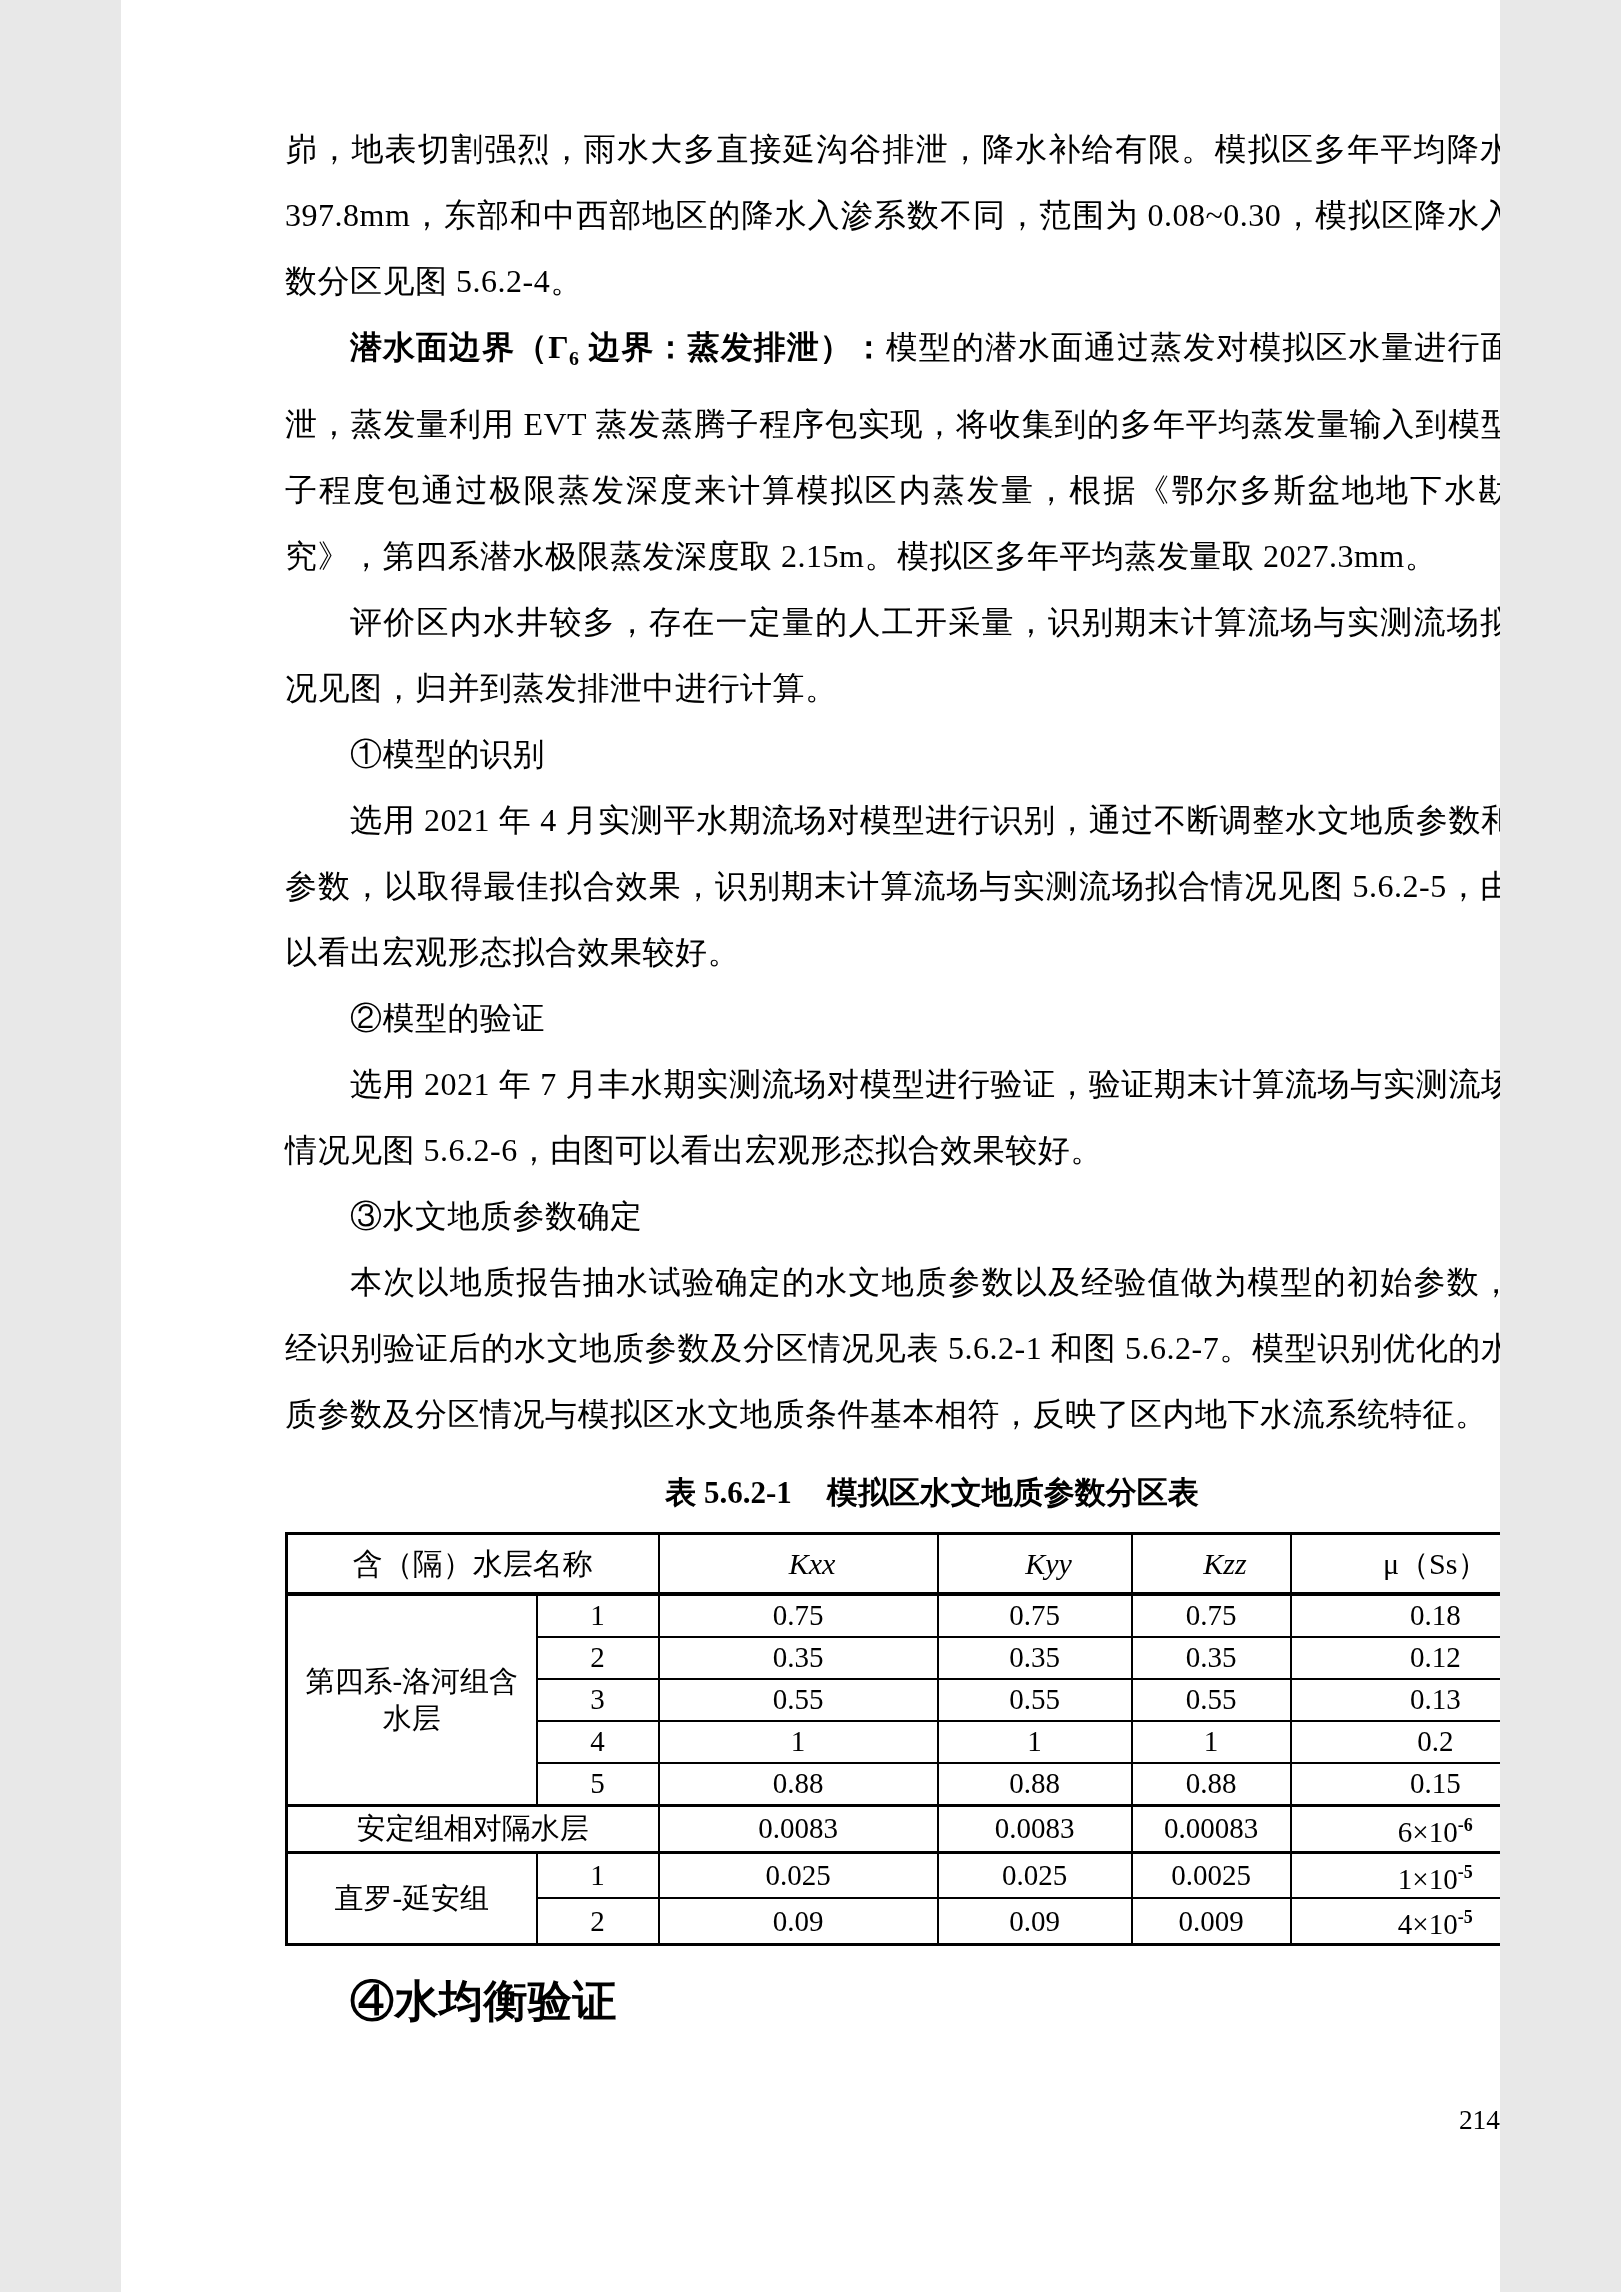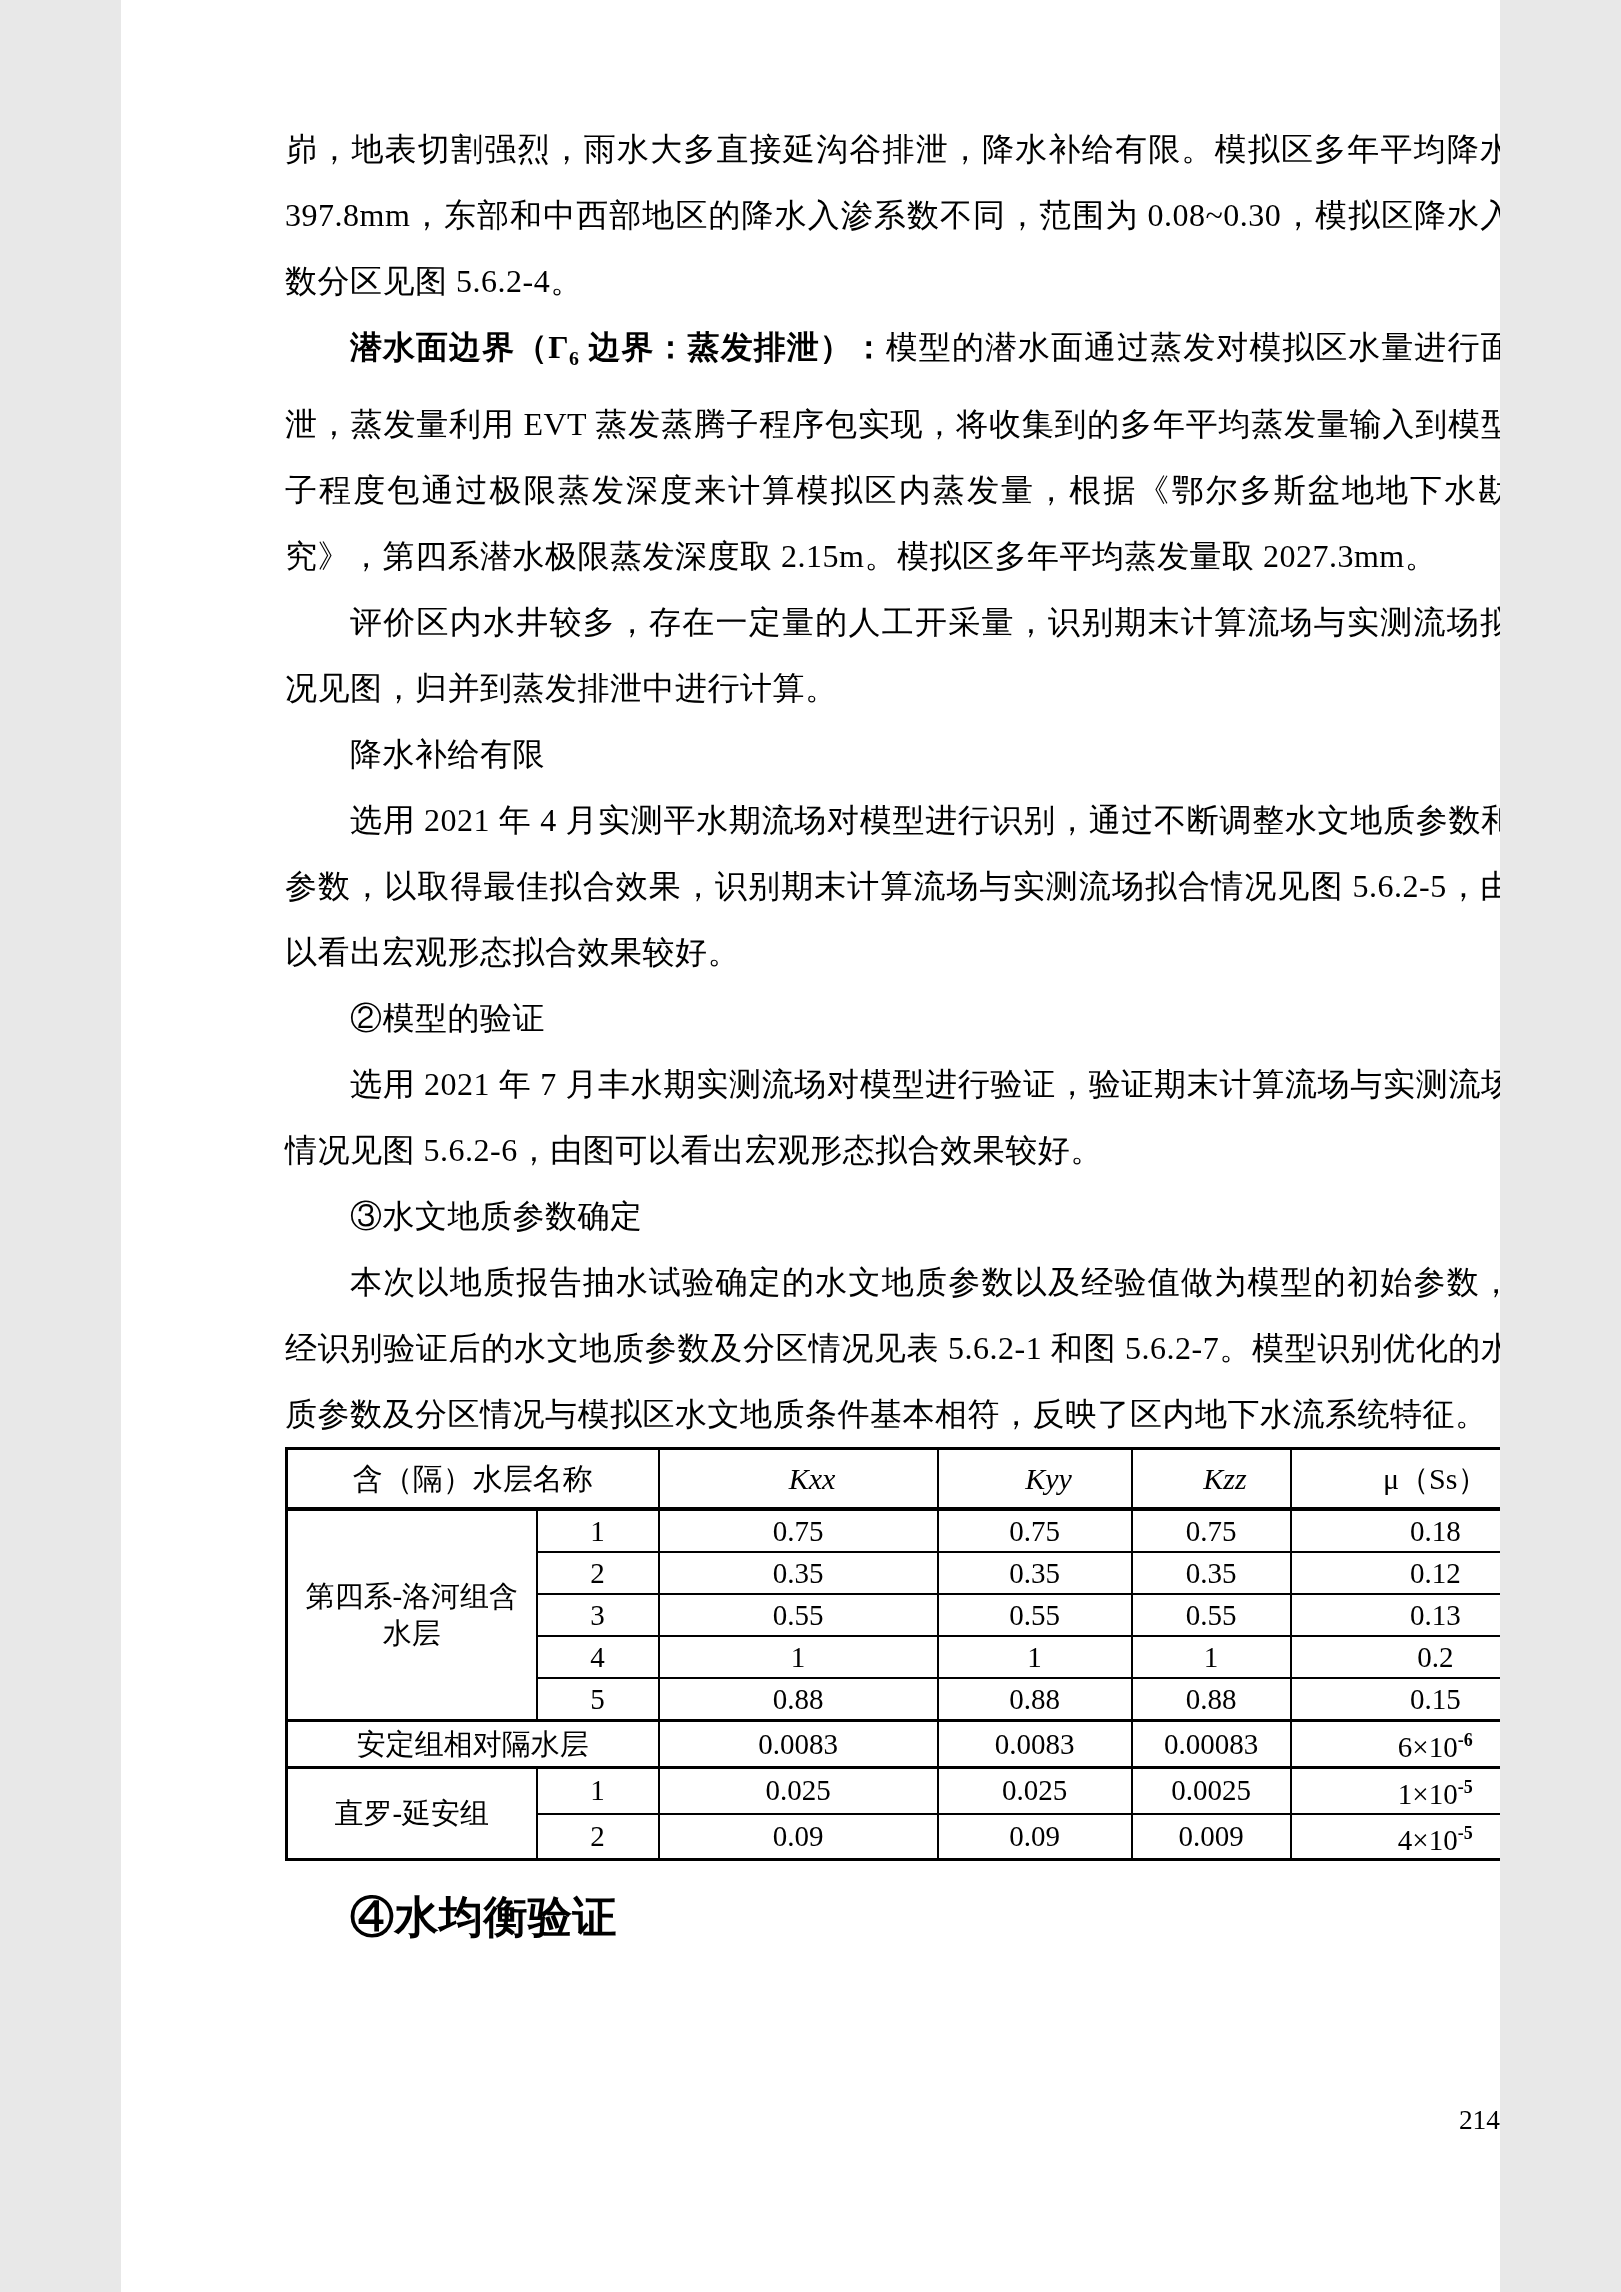--- a/index.html
+++ b/index.html
@@ -92,32 +92,33 @@
 <div class="page">
   <div class="content">
 
     <p class="body no-indent">峁，地表切割强烈，雨水大多直接延沟谷排泄，降水补给有限。模拟区多年平均降水量为 397.8mm，东部和中西部地区的降水入渗系数不同，范围为 0.08~0.30，模拟区降水入渗系数分区见图 5.6.2-4。</p>
 
     <p class="body"><span class="bold"><span>潜水面边界（Γ</span><sub class="gamma-sub">6</sub><span> 边界：蒸发排泄）：</span></span><span>模型的潜水面通过蒸发对模拟区水量进行面状排泄，蒸发量利用 EVT 蒸发蒸腾子程序包实现，将收集到的多年平均蒸发量输入到模型中，子程度包通过极限蒸发深度来计算模拟区内蒸发量，根据《鄂尔多斯盆地地下水勘查研究》，第四系潜水极限蒸发深度取 2.15m。模拟区多年平均蒸发量取 2027.3mm。</span></p>
 
     <p class="body">评价区内水井较多，存在一定量的人工开采量，识别期末计算流场与实测流场拟合情况见图，归并到蒸发排泄中进行计算。</p>
 
 
-    <p class="body">降水补给有限</p>
+    <p class="body">①模型的识别</p>
 
     <p class="body">选用 2021 年 4 月实测平水期流场对模型进行识别，通过不断调整水文地质参数和边界参数，以取得最佳拟合效果，识别期末计算流场与实测流场拟合情况见图 5.6.2-5，由图可以看出宏观形态拟合效果较好。</p>
 
     <p class="body">②模型的验证</p>
 
     <p class="body">选用 2021 年 7 月丰水期实测流场对模型进行验证，验证期末计算流场与实测流场拟合情况见图 5.6.2-6，由图可以看出宏观形态拟合效果较好。</p>
 
     <p class="body">③水文地质参数确定</p>
 
     <p class="body">本次以地质报告抽水试验确定的水文地质参数以及经验值做为模型的初始参数，模型经识别验证后的水文地质参数及分区情况见表 5.6.2-1 和图 5.6.2-7。模型识别优化的水文地质参数及分区情况与模拟区水文地质条件基本相符，反映了区内地下水流系统特征。</p>
 
+    <p class="table-caption"><span class="cap-label">表 5.6.2-1</span><span>模拟区水文地质参数分区表</span></p>
 
     <table class="param-table">
       <colgroup>
         <col style="width:250px">
           <col style="width:122px">
           <col style="width:279px">
           <col style="width:194px">
           <col style="width:159px">
           <col style="width:290px">
       </colgroup>

